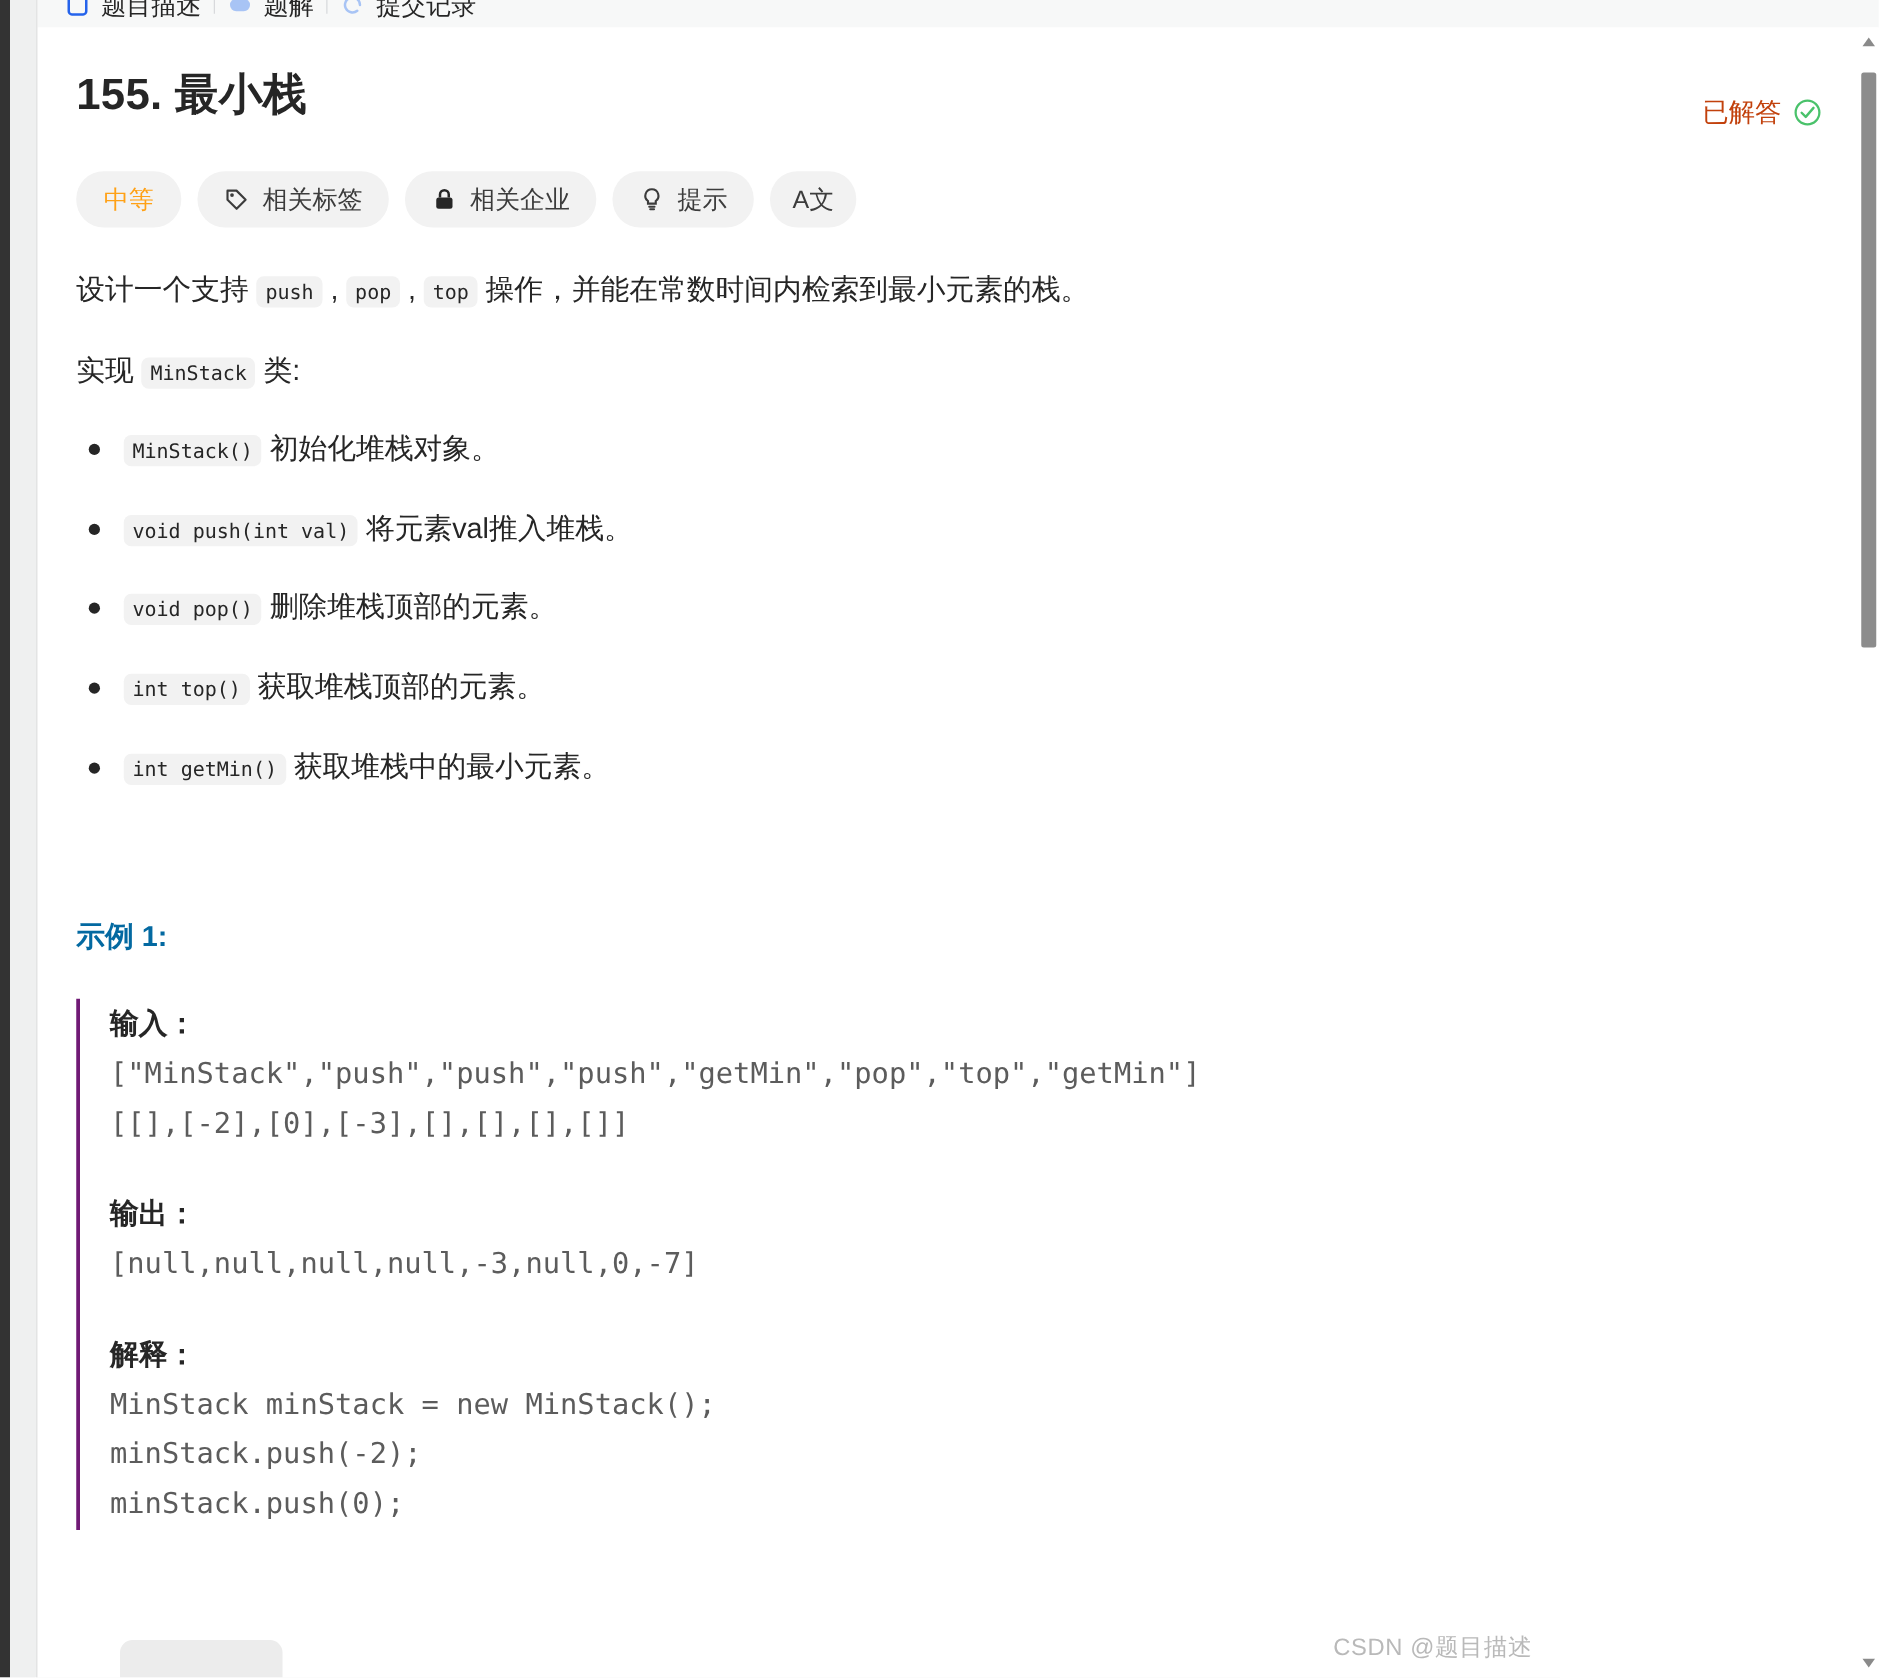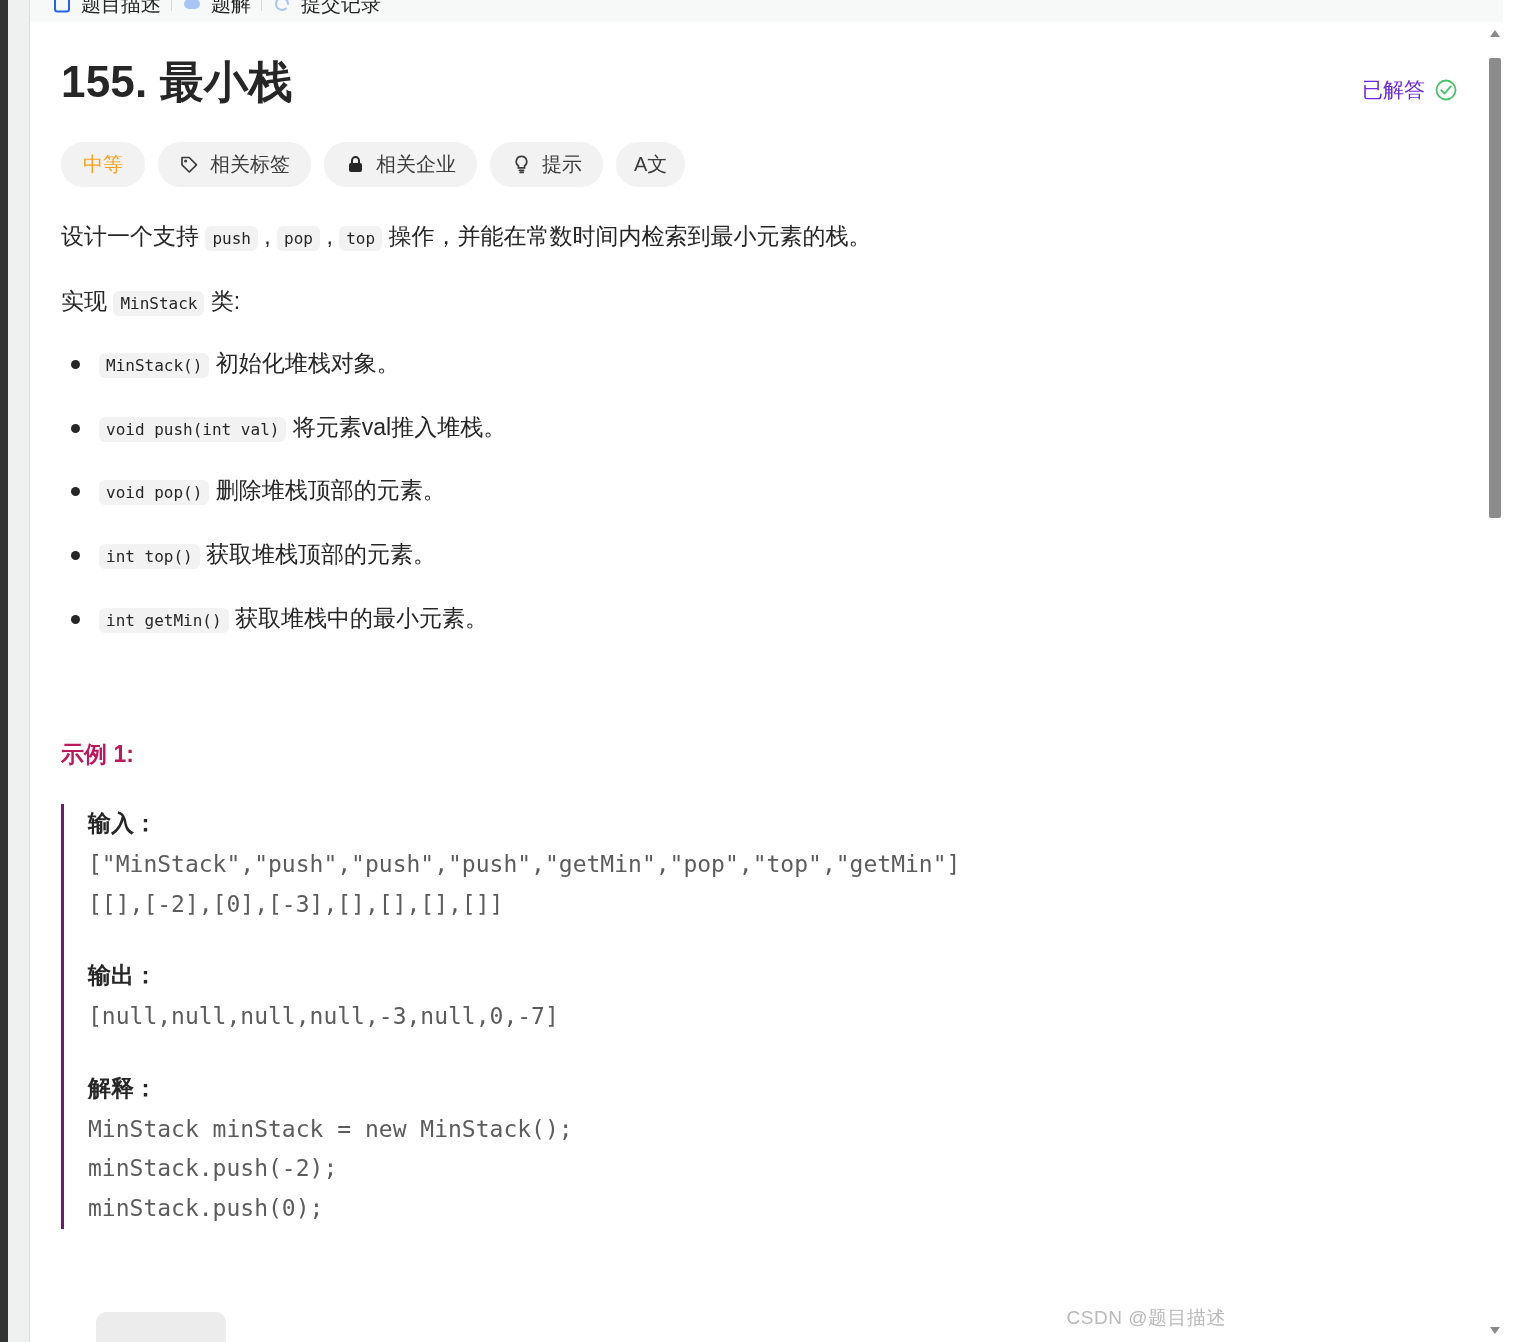--- a/index.html
+++ b/index.html
@@ -82,33 +82,33 @@
     background: #ffffff;
     padding: 32px 46px 0 31px;
   }
 
   .title-row {
     display: flex;
     align-items: flex-start;
     justify-content: space-between;
   }
   .qtitle {
-    font-size: 44px;
+    font-size: 35px;
     line-height: 1.25;
     font-weight: 700;
     color: #262626;
     letter-spacing: .2px;
   }
   .solved {
     display: flex;
     align-items: center;
     gap: 9px;
     margin-top: 22px;
     font-size: 21px;
-    color: #6d28d9;
+    color: #c2410c;
     font-family: Liberation Serif, serif;
   }
   .check-ico { width: 24px; height: 24px; display:block; }
 
   
   .tags {
     display: flex;
     align-items: center;
     gap: 13px;
     margin-top: 33px;
@@ -166,21 +166,21 @@
     left: 10px; top: 14px;
     width: 9px; height: 9px;
     border-radius: 50%;
     background: #262626;
   }
 
   
   .ex-heading {
     font-size: 23px;
     font-weight: 700;
-    color: #be185d;
+    color: #0369a1;
     margin-top: 103px;
   }
   .ex-block {
     margin-top: 34px;
     border-left: 3px solid #701a75;
     padding: 4px 0 0 24px;
   }
   .ex-label {
     font-size: 23px;
     font-weight: 700;

